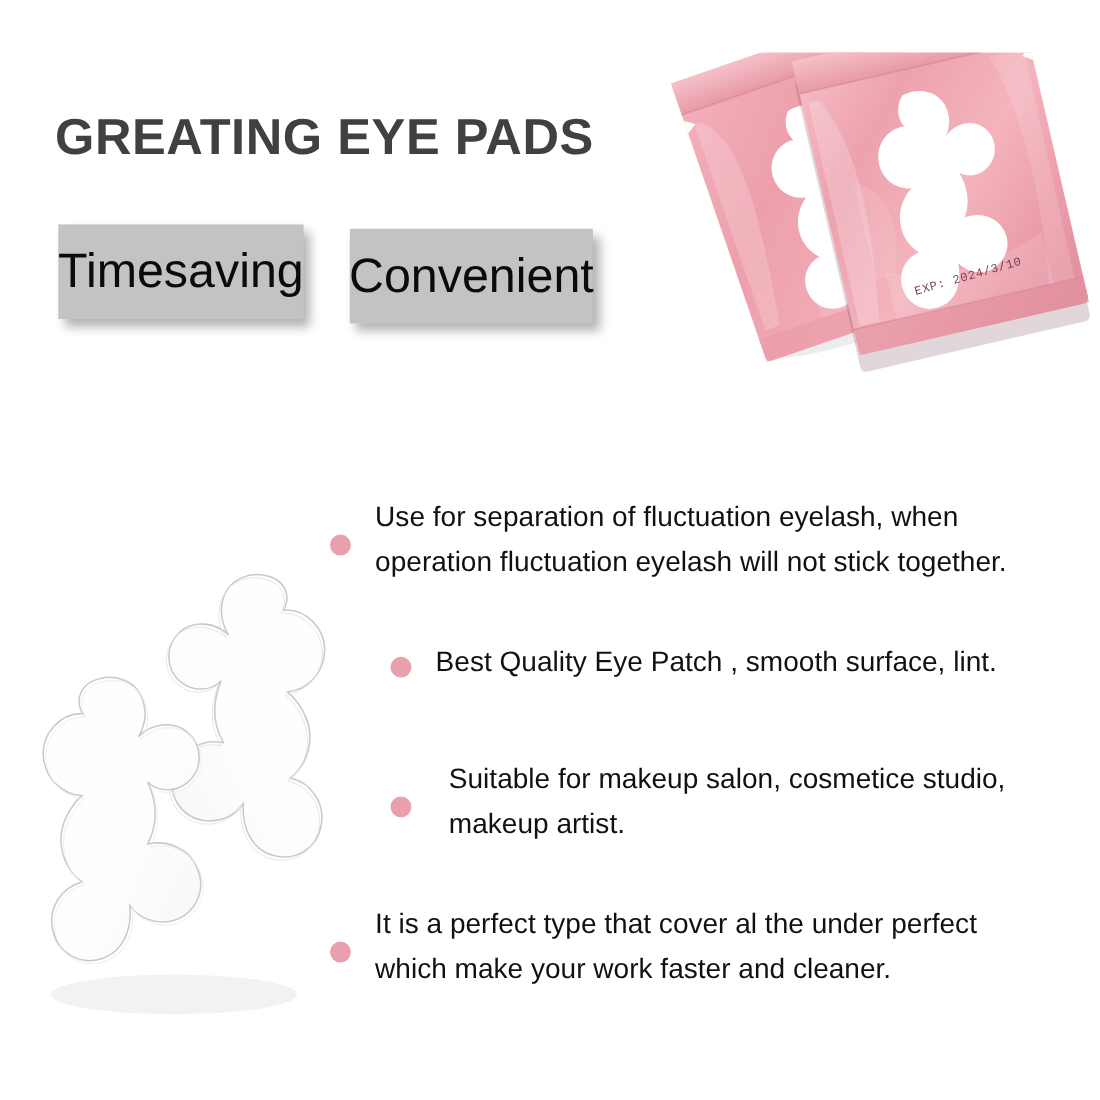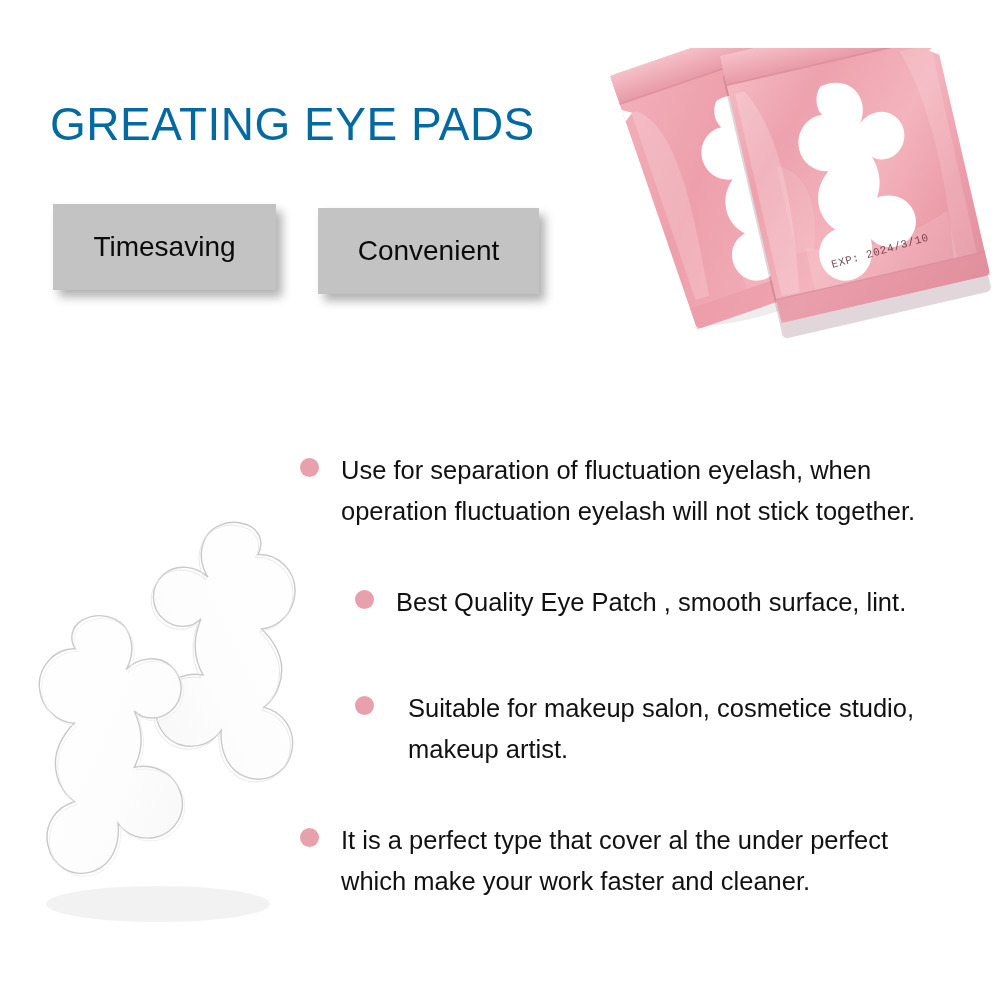--- a/index.html
+++ b/index.html
@@ -15,37 +15,37 @@
     font-family: "Liberation Sans", sans-serif;
     color: #111111;
   }
 
   
   #page-title {
     position: absolute;
     left: 50px;
     top: 99px;
     font-size: 46px;
-    font-weight: 400;
+    font-weight: 700;
     letter-spacing: 0.5px;
-    color: #0369a1;
+    color: #404040;
     white-space: nowrap;
     line-height: 1.1;
   }
 
   
   .badge {
     position: absolute;
     background: #c3c3c3;
     box-shadow: 6px 7px 9px rgba(0,0,0,0.30);
     display: flex;
     align-items: center;
     justify-content: center;
     color: #0b0b0b;
-    font-size: 28px;
+    font-size: 44px;
     font-weight: 400;
     height: 86px;
   }
   #badge-timesaving {
     left: 53px;
     top: 204px;
     width: 223px;
   }
   #badge-convenient {
     left: 318px;
@@ -74,21 +74,21 @@
   
   #benefits {
     position: absolute;
     left: 300px;
     top: 440px;
     width: 660px;
   }
   .benefit {
     position: absolute;
     display: flex;
-    align-items: flex-start;
+    align-items: center;
   }
   .benefit .dot {
     width: 19px;
     height: 19px;
     border-radius: 50%;
     background: #e8a0ac;
     flex: 0 0 auto;
     margin-top: 8px;
   }
   .benefit .btext {

